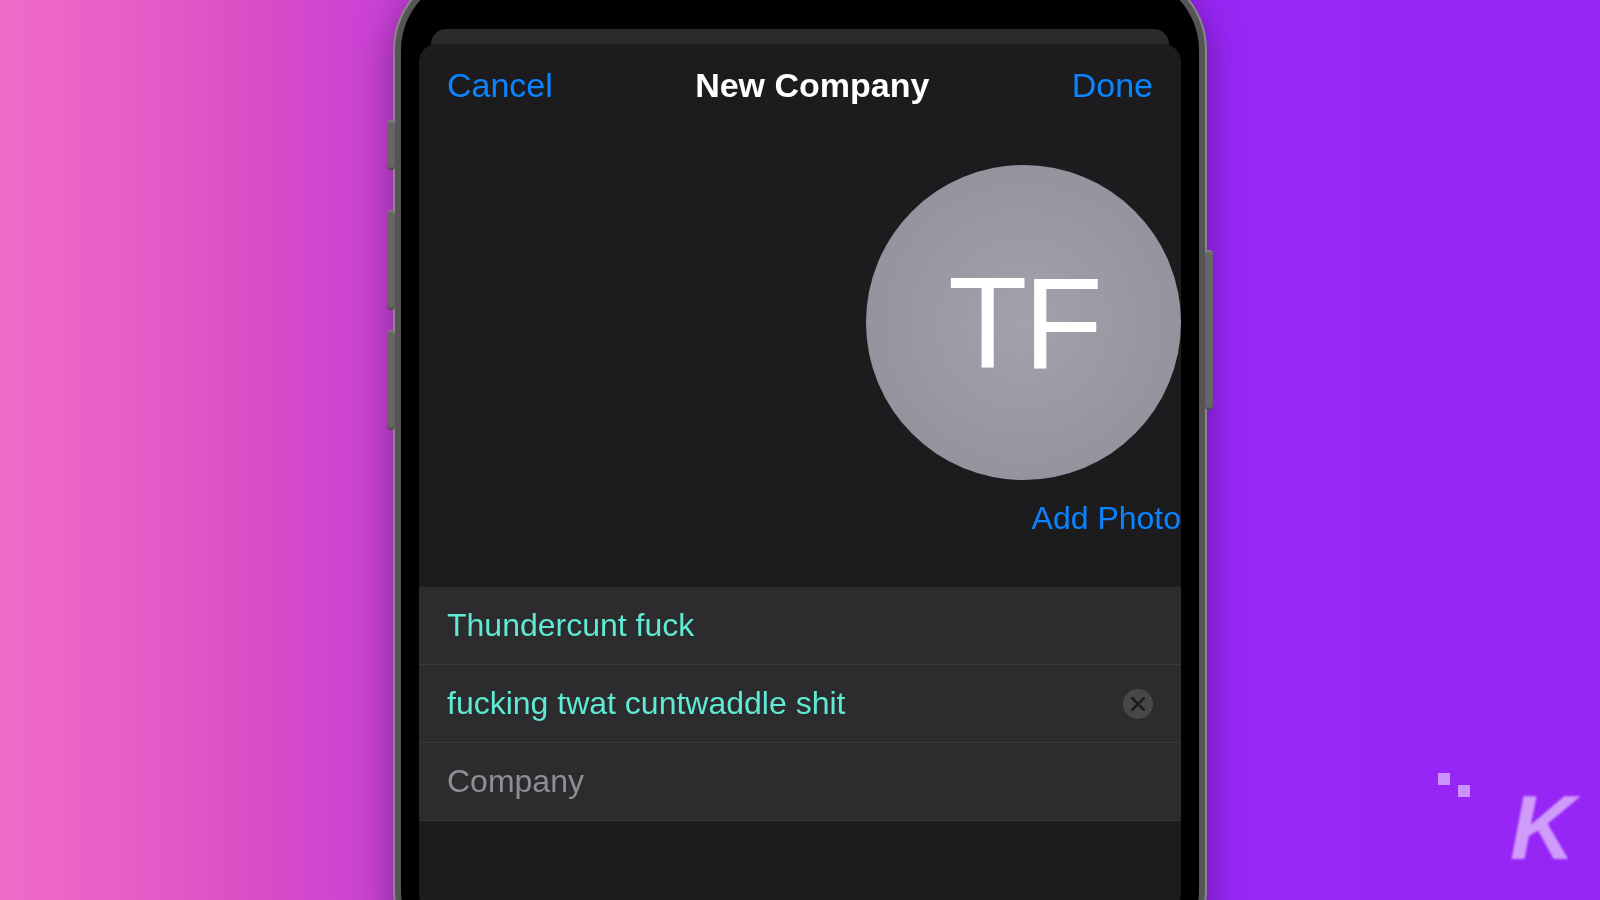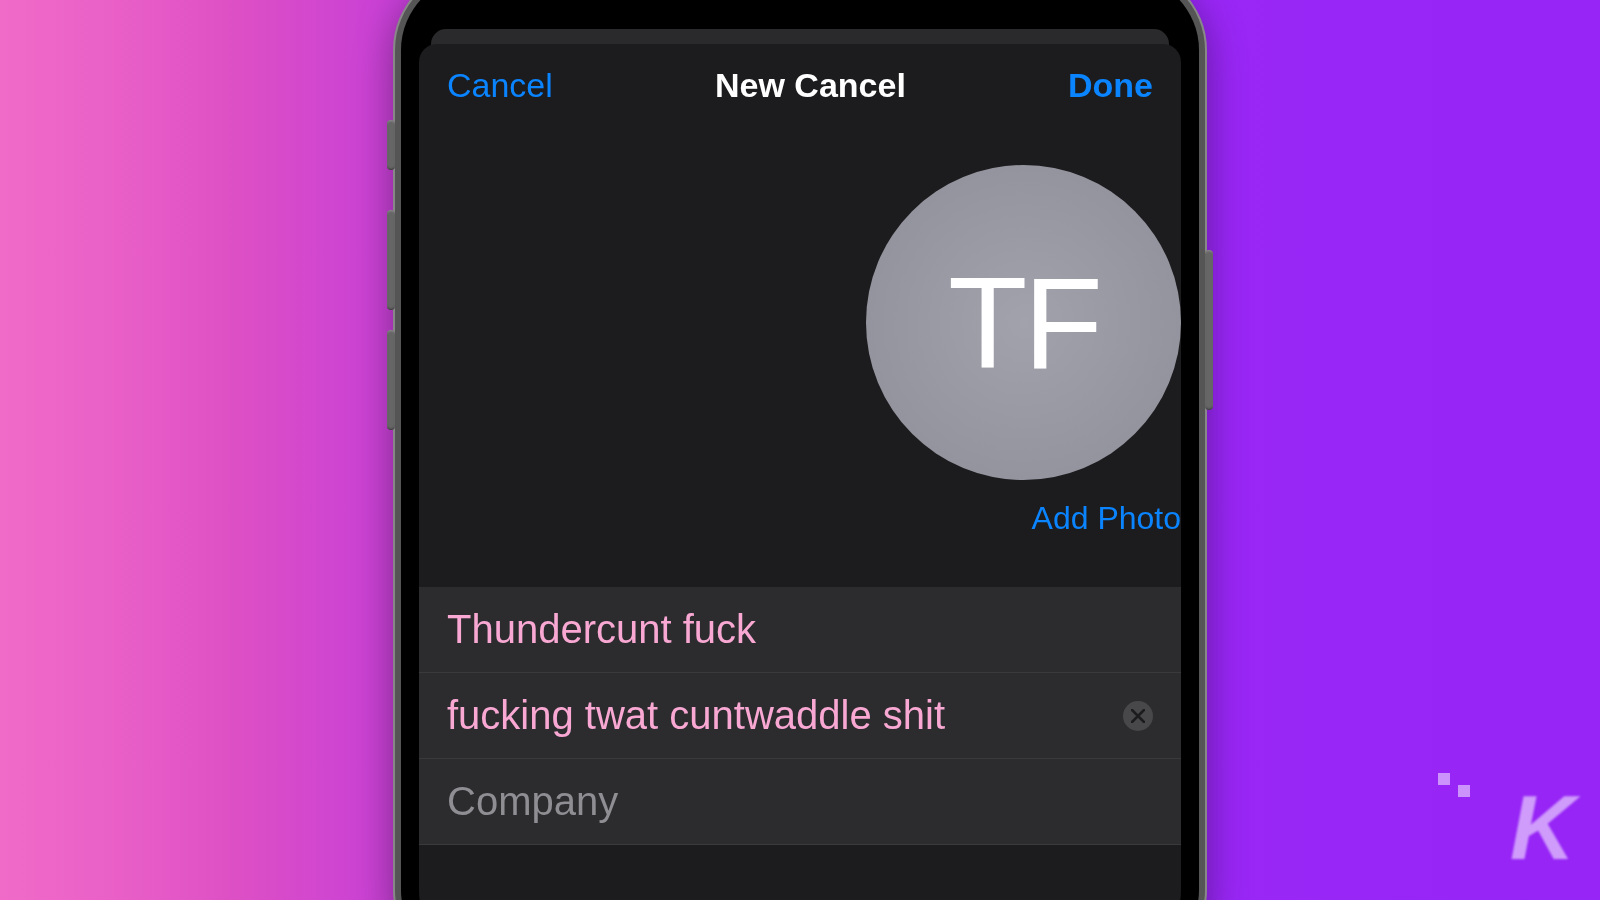--- a/index.html
+++ b/index.html
@@ -135,21 +135,21 @@
     
     .nav-button {
       color: #0a84ff;
       font-size: 34px;
       font-weight: 400;
       background: none;
       border: none;
       cursor: pointer;
     }
     .nav-button.done {
-      font-weight: 700;
+      font-weight: 400;
     }
     
     .nav-title {
       color: #fff;
       font-size: 34px;
       font-weight: 600;
     }
     
     .avatar-section {
       display: flex;
@@ -193,22 +193,22 @@
       padding: 20px 28px;
       border-bottom: 1px solid #3a3a3c;
       display: flex;
       align-items: center;
       justify-content: space-between;
     }
     
     .form-input {
       background: transparent;
       border: none;
-      color: #f9a8d4;
-      font-size: 40px;
+      color: #5eead4;
+      font-size: 32px;
       font-weight: 400;
       flex: 1;
       outline: none;
     }
     
     .form-input::placeholder {
       color: #8e8e93;
     }
     
     .cursor-field {
@@ -250,21 +250,21 @@
   <div class="side-btn left3"></div>
   <div class="side-btn right1"></div>
   <div class="phone-frame"></div>
 
   <div class="phone-screen-wrap">
     <div class="sheet-back"></div>
     <div class="sheet">
 
       <div class="nav-bar">
         <button class="nav-button">Cancel</button>
-        <div class="nav-title">New Cancel</div>
+        <div class="nav-title">New Company</div>
         <button class="nav-button done">Done</button>
       </div>
 
       <div class="avatar-section">
         <div class="avatar-circle">
           <div class="avatar-initials">TF</div>
         </div>
         <div class="add-photo">Add Photo</div>
       </div>
 

